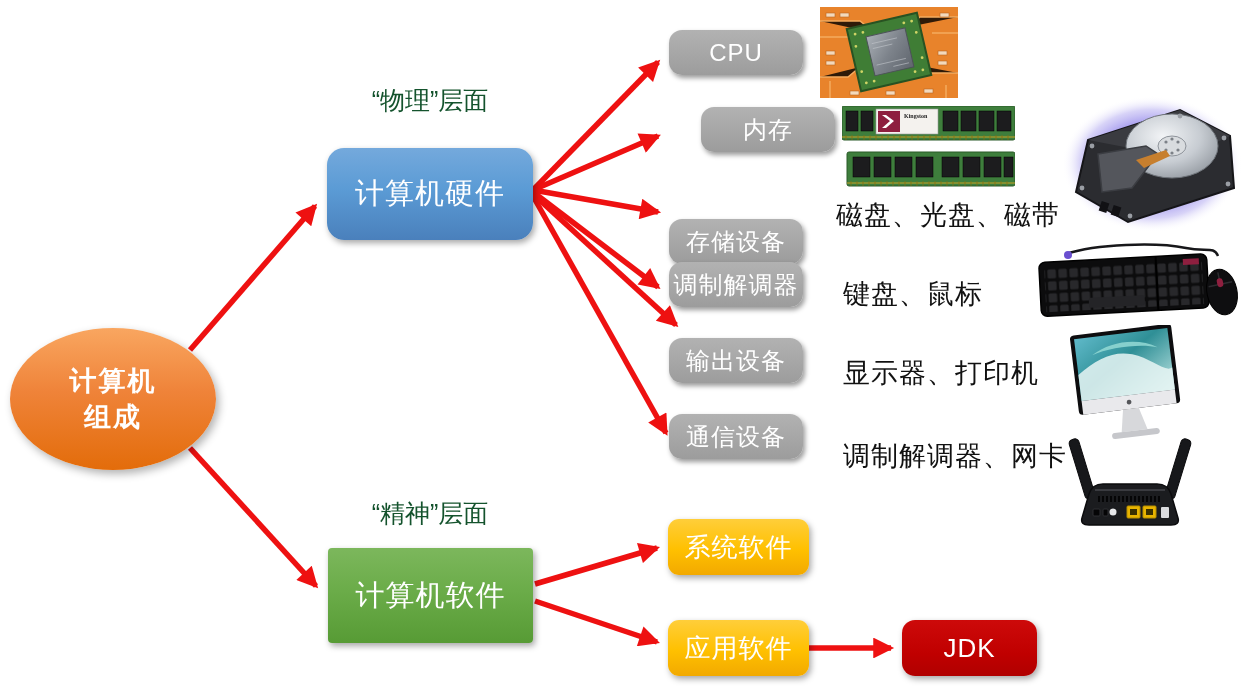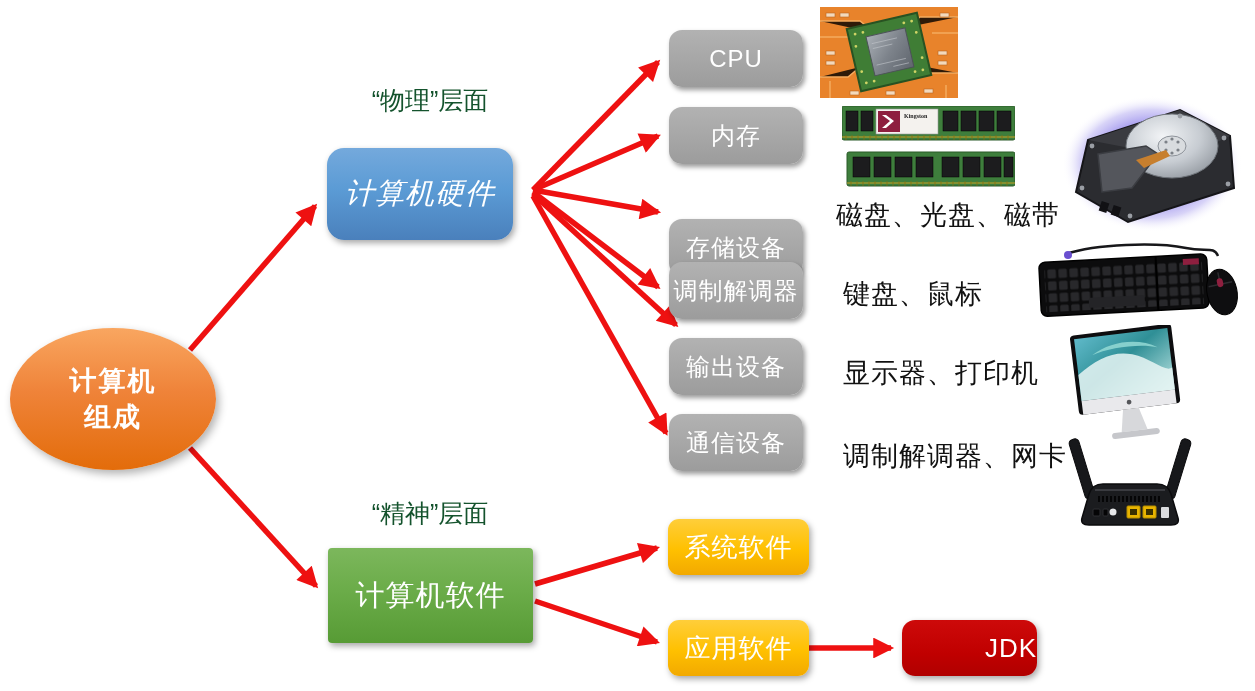--- a/index.html
+++ b/index.html
@@ -14,44 +14,44 @@
     color:#ffffff;text-align:center;box-sizing:border-box;
     box-shadow:2px 3px 6px rgba(0,0,0,0.35);
   }
   .root-ellipse{
     left:10px;top:328px;width:206px;height:142px;border-radius:50%;
     background:linear-gradient(180deg,#F9A660 0%,#EF8339 45%,#E36C0A 100%);
     flex-direction:column;gap:0;font-size:27px;font-weight:bold;letter-spacing:2px;
     box-shadow:3px 4px 8px rgba(0,0,0,0.30);
   }
   .hw-node{
-    left:327px;top:148px;width:186px;height:92px;border-radius:17px;
+    left:327px;top:148px;width:206px;height:92px;border-radius:17px;
     background:linear-gradient(180deg,#74A9DC 0%,#5B9BD5 45%,#4A80BC 100%);
-    font-size:29px;letter-spacing:1px;font-style:italic;
+    font-size:29px;letter-spacing:1px;
   }
   .sw-node{
     left:328px;top:548px;width:205px;height:95px;border-radius:4px;
     background:linear-gradient(180deg,#7CB75C 0%,#6BAC49 45%,#579B35 100%);
     font-size:29px;letter-spacing:1px;
   }
   .gray-box{
-    left:669px;width:134px;height:57px;border-radius:13px;
+    left:669px;width:134px;height:45px;border-radius:13px;
     background:linear-gradient(180deg,#B2B2B2 0%,#A6A6A6 55%,#9C9C9C 100%);
     font-size:24px;letter-spacing:1px;
     box-shadow:2px 3px 5px rgba(0,0,0,0.40);
   }
   .yellow-box{
     left:668px;width:141px;height:56px;border-radius:11px;
     background:linear-gradient(180deg,#FFCE3A 0%,#FFC000 55%,#F2A900 100%);
     font-size:26px;letter-spacing:1px;
   }
   .jdk-box{
     left:902px;top:620px;width:135px;height:56px;border-radius:13px;
     background:linear-gradient(180deg,#CD0A0A 0%,#C00000 60%,#B00000 100%);
-    font-size:26px;letter-spacing:1px;justify-content:flex-end;
+    font-size:26px;letter-spacing:1px;
   }
   .layer-label{
     position:absolute;left:327px;width:206px;text-align:center;
     color:#14532d;font-size:25px;
   }
   .example-text{
     position:absolute;color:#111111;font-size:27px;letter-spacing:1px;
     font-family:"Liberation Serif","DejaVu Serif",serif;white-space:nowrap;
   }
 </style>
@@ -87,21 +87,21 @@
   </div>
 
   <div class="layer-label" style="top:84px;">“物理”层面</div>
   <div class="node hw-node">
     <span>计算机硬件</span>
   </div>
 
   <div class="node gray-box" style="top:30px;">
     <span>CPU</span>
   </div>
-  <div class="node gray-box" style="top:107px;">
+  <div class="node gray-box" style="top:107px;margin-left:32px;">
     <span>内存</span>
   </div>
   <div class="node gray-box" style="top:183px;margin-top:36px;">
     <span>存储设备</span>
   </div>
   <div class="node gray-box" style="top:262px;">
     <span>调制解调器</span>
   </div>
   <div class="node gray-box" style="top:338px;">
     <span>输出设备</span>

